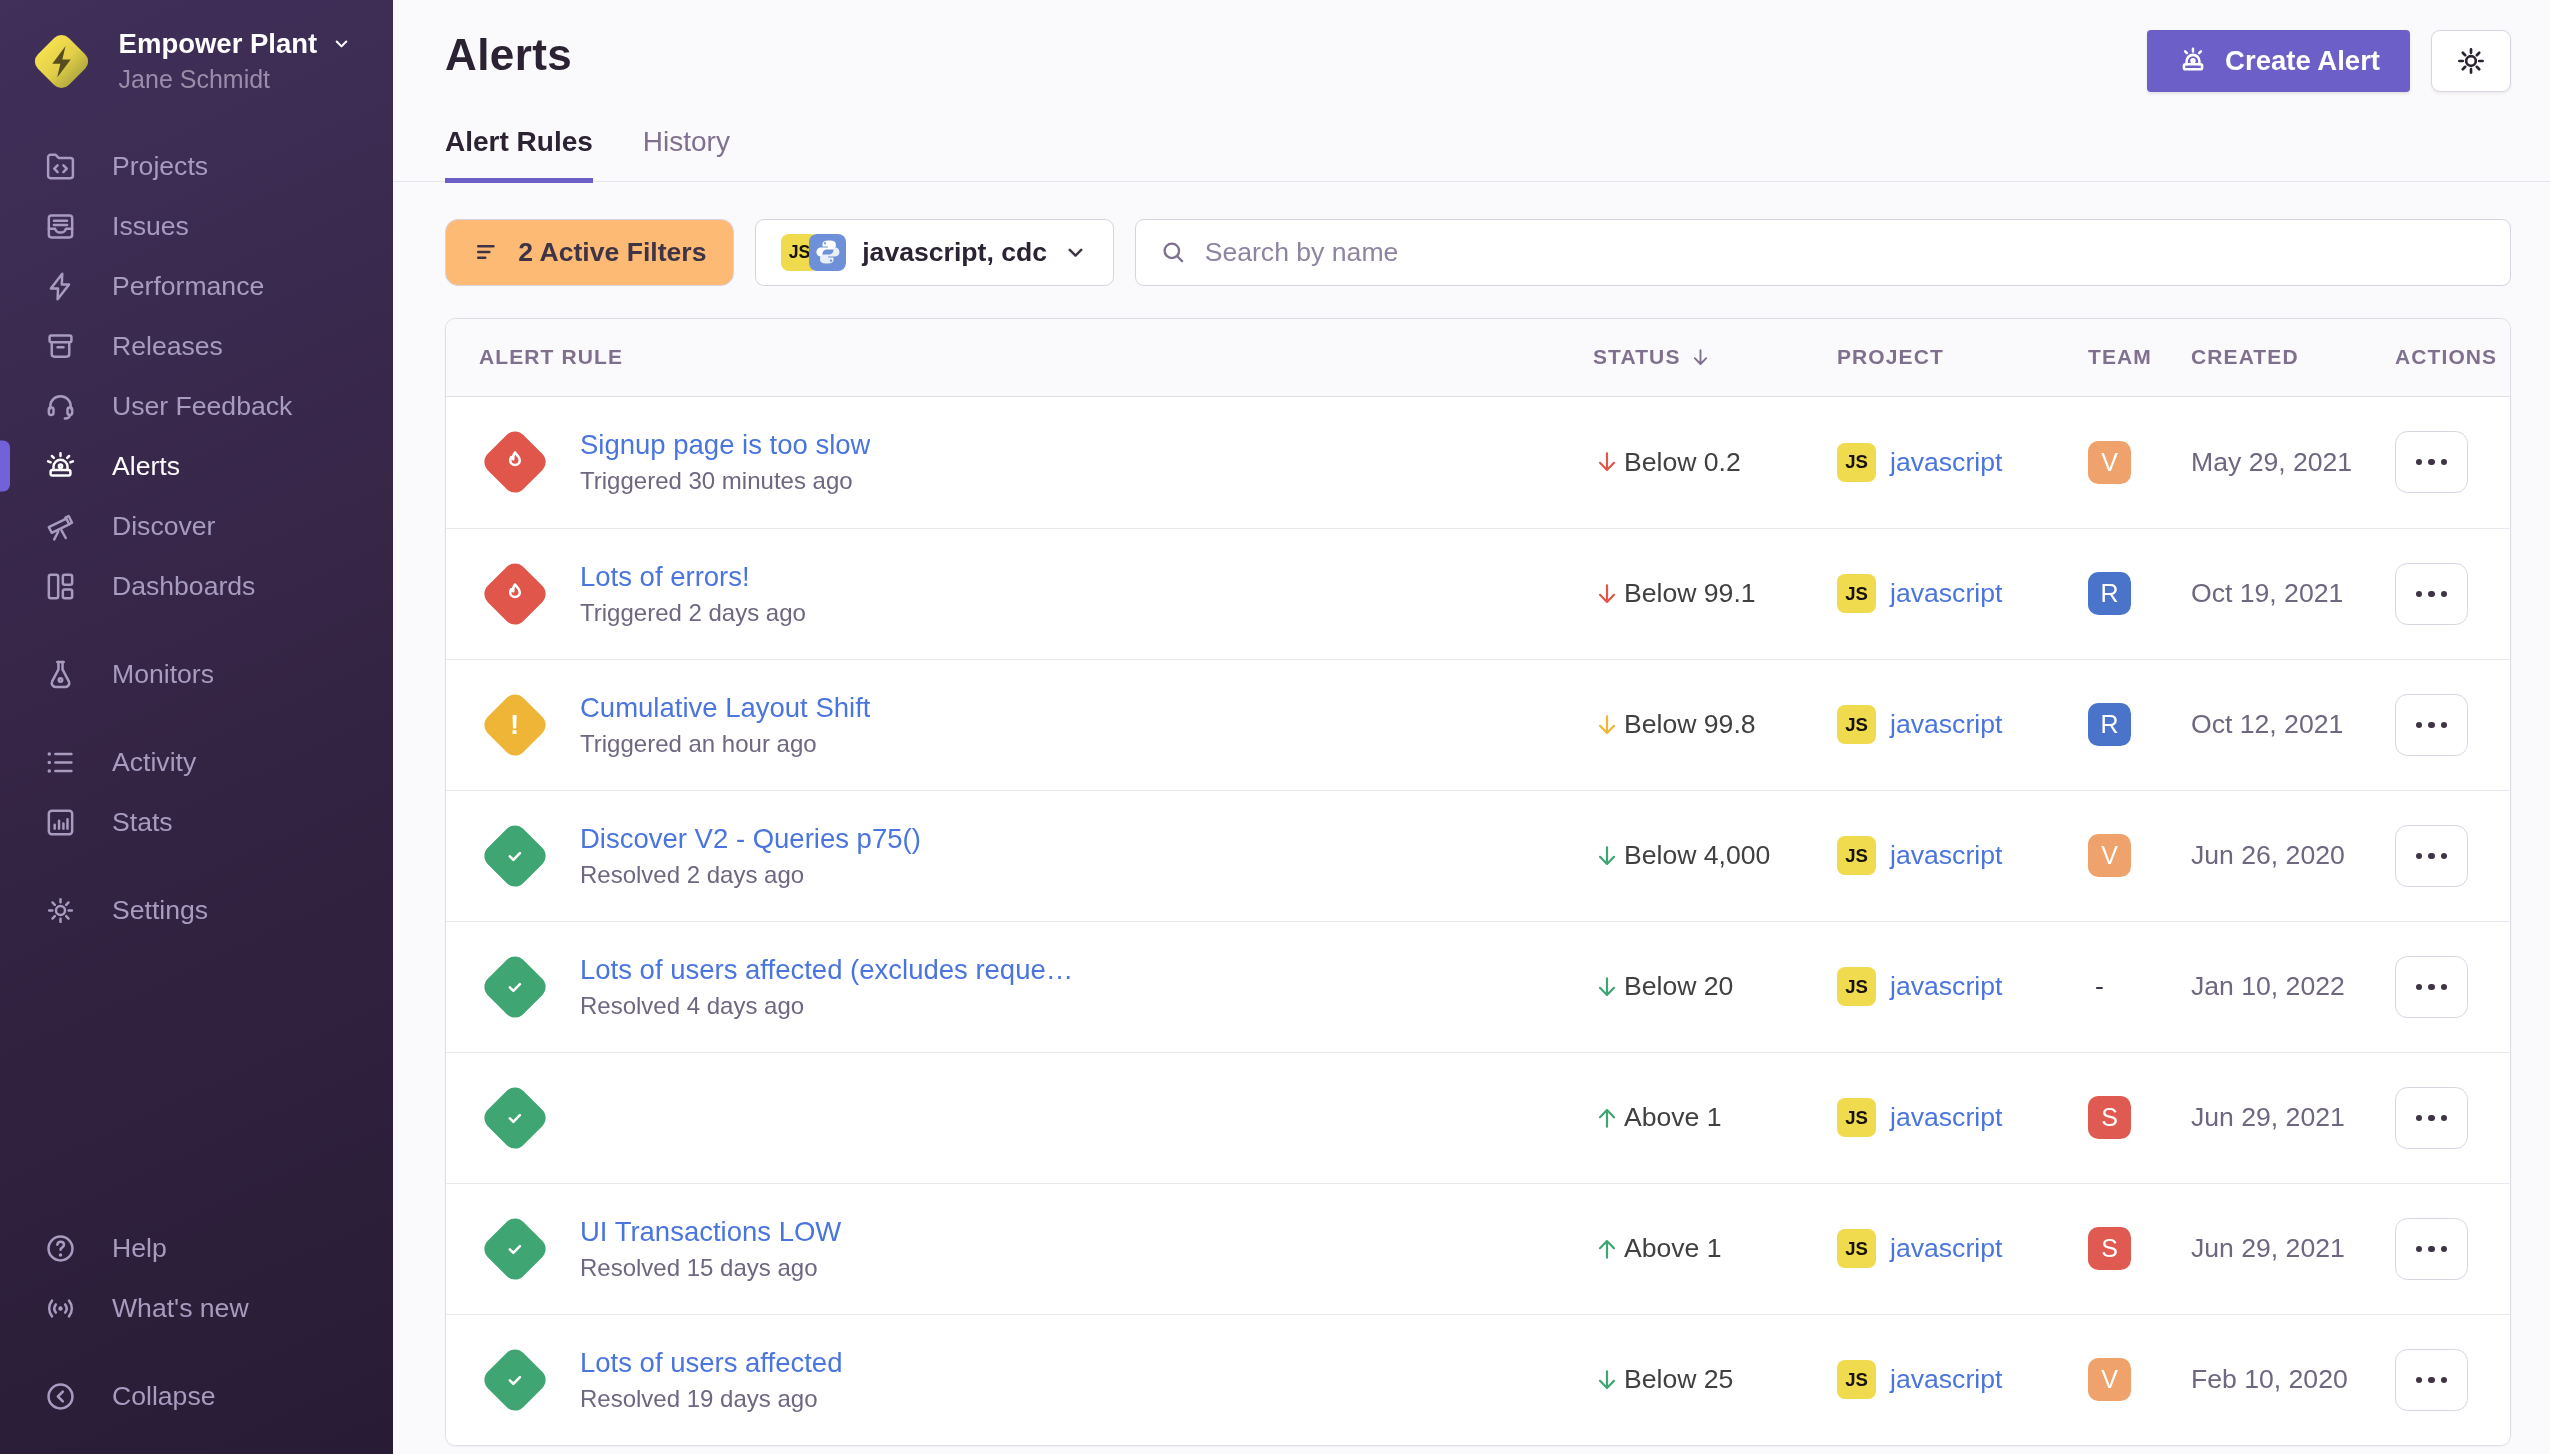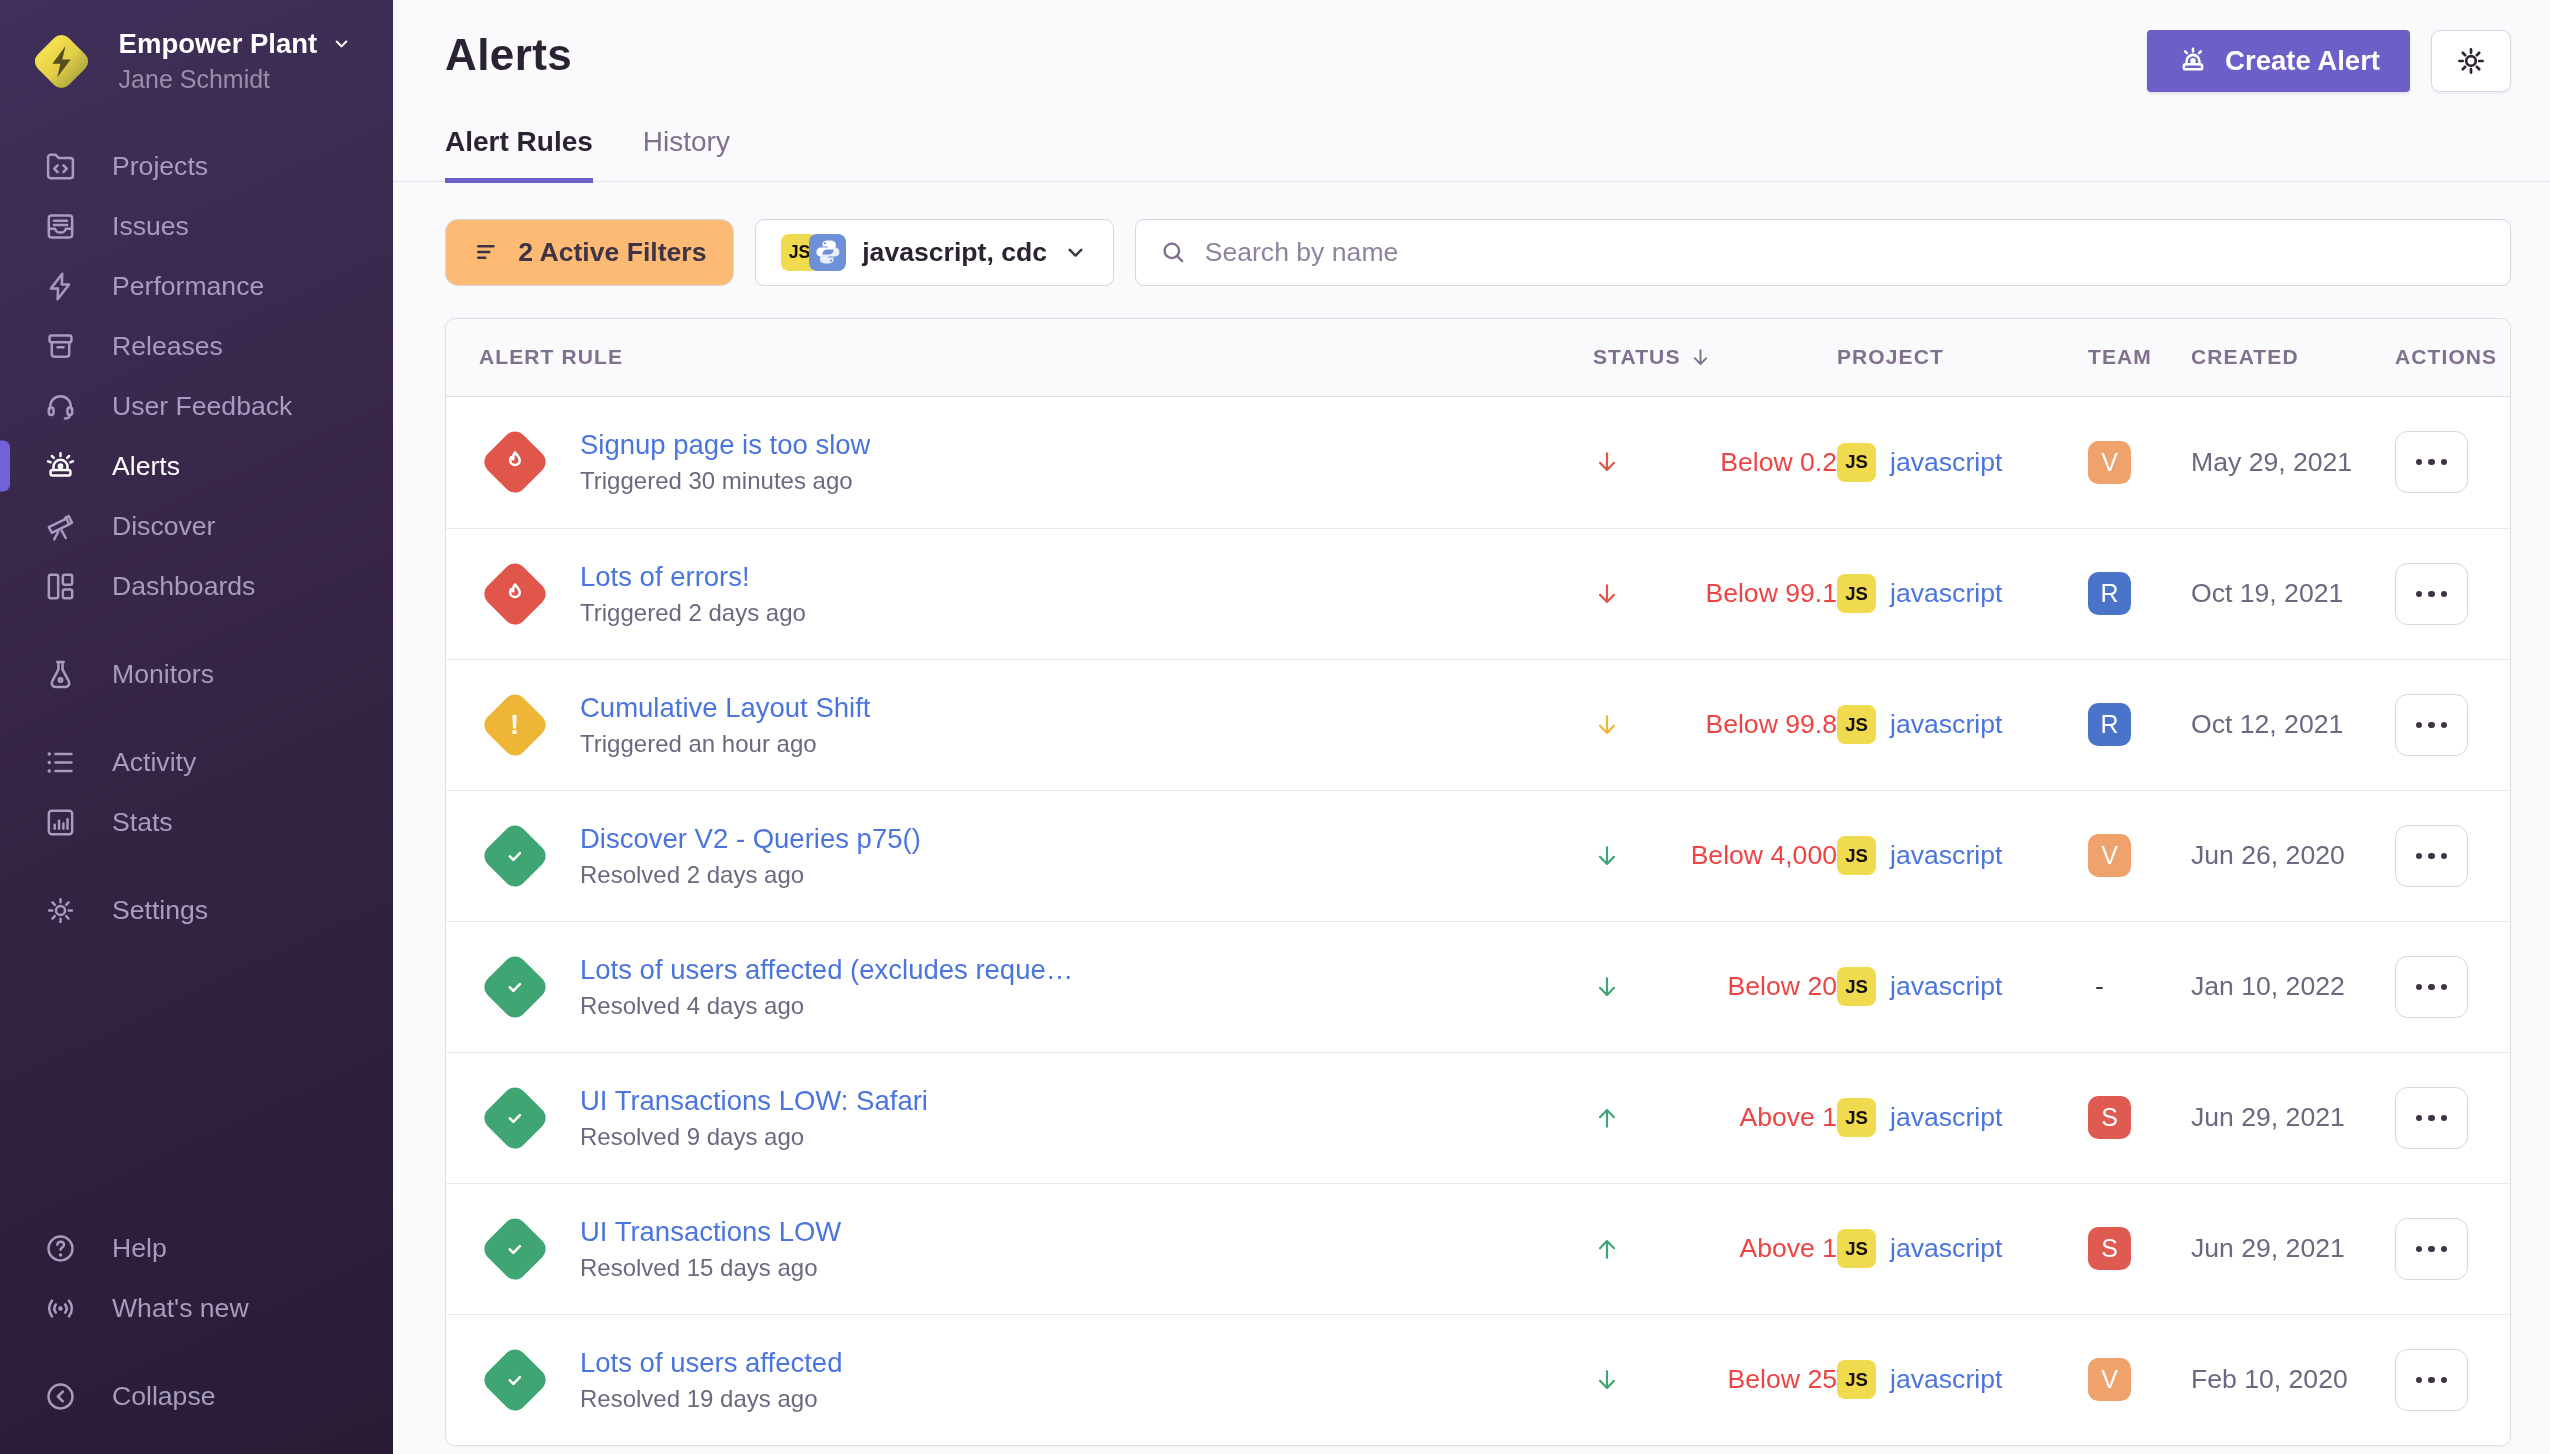--- a/index.html
+++ b/index.html
@@ -77,21 +77,21 @@
   .trow:first-child { border-top:none; }
   .cell-rule { display:flex; align-items:center; gap:30px; padding-left:33px; min-width:0; }
   .sev { width:71px; height:71px; display:flex; align-items:center; justify-content:center; flex:none; }
   .dshape { width:50px; height:50px; border-radius:11.5px; transform:rotate(45deg);
     display:flex; align-items:center; justify-content:center; }
   .dinner { transform:rotate(-45deg); display:flex; align-items:center; justify-content:center; color:#fff; }
   .dinner .icn { width:28px; height:28px; }
   .bang { font-size:27.5px; font-weight:700; color:#fff; }
   .rule-name { font-size:27.5px; cursor:pointer; white-space:nowrap; overflow:hidden; text-overflow:ellipsis; }
   .rule-sub { font-size:24px; color:#6F6680; margin-top:6.2px; }
-  .cell-status { display:flex; align-items:center; gap:3px; font-size:26.6px; color:#ef4444;justify-content:space-between; }
+  .cell-status { display:flex; align-items:center; gap:3px; font-size:26.6px; color:#404040; }
   .cell-status .icn { width:28px; height:28px; flex:none; }
   .cell-project { display:flex; align-items:center; gap:14px; }
   .cell-project .badge-sq { width:39px; height:39px; font-size:18.6px; }
   .proj-link { font-size:26.6px; cursor:pointer; }
   .team-badge { width:43px; height:43px; border-radius:10.6px; display:flex; align-items:center;
     justify-content:center; color:#FFFFFF; font-size:25px; }
   .team-dash { font-size:26.6px; color:#3E3446; padding-left:7px; }
   .cell-created { font-size:26.6px; color:#6F6680; }
   .dots-btn { width:73px; height:62px; display:flex; align-items:center; justify-content:center; gap:6.2px;
     background:#FFFFFF; border:0.9px solid #DAD4E2; border-radius:12.4px; cursor:pointer; }
@@ -540,24 +540,20 @@
     <div class="cell-rule">
       <span class="sev">
         <span class="dshape" style="background:#3EA573">
                   <span class="dinner">
                     <svg class="icn" style="width:28px;height:28px" viewBox="0 0 24 24" fill="none" stroke="currentColor" stroke-width="2.2" stroke-linecap="round" stroke-linejoin="round">
                       <path d="m7.6 12.4 3 3 5.6-5.8"></path>
                     </svg>
                   </span>
                 </span>
       </span>
-      <span style="min-width:0">
-        <div class="rule-name" style="color:#4A74DE">UI Transactions LOW: Safari</div>
-        <div class="rule-sub">Resolved 9 days ago</div>
-      </span>
     </div>
     <div class="cell-status">
       <span style="display:flex;color:#3EA573">
                 <svg class="icn" style="width:28px;height:28px" viewBox="0 0 24 24" fill="none" stroke="currentColor" stroke-width="1.9" stroke-linecap="round" stroke-linejoin="round">
                   <path d="M12 19.5v-14M6 11.3l6-6.1 6 6.1"></path>
                 </svg>
               </span>
       <span>Above 1</span>
     </div>
     <div class="cell-project">

